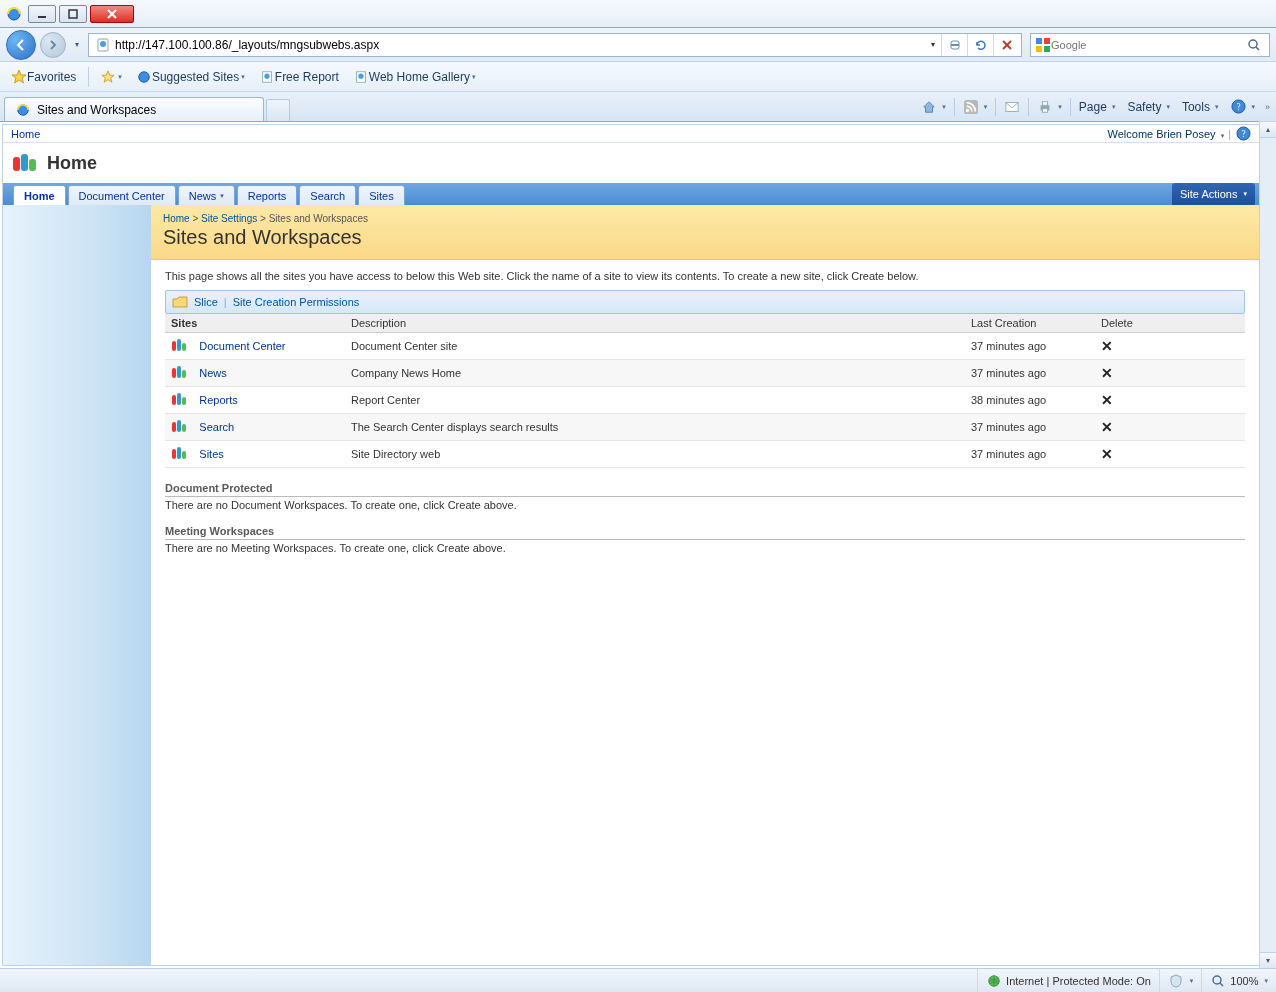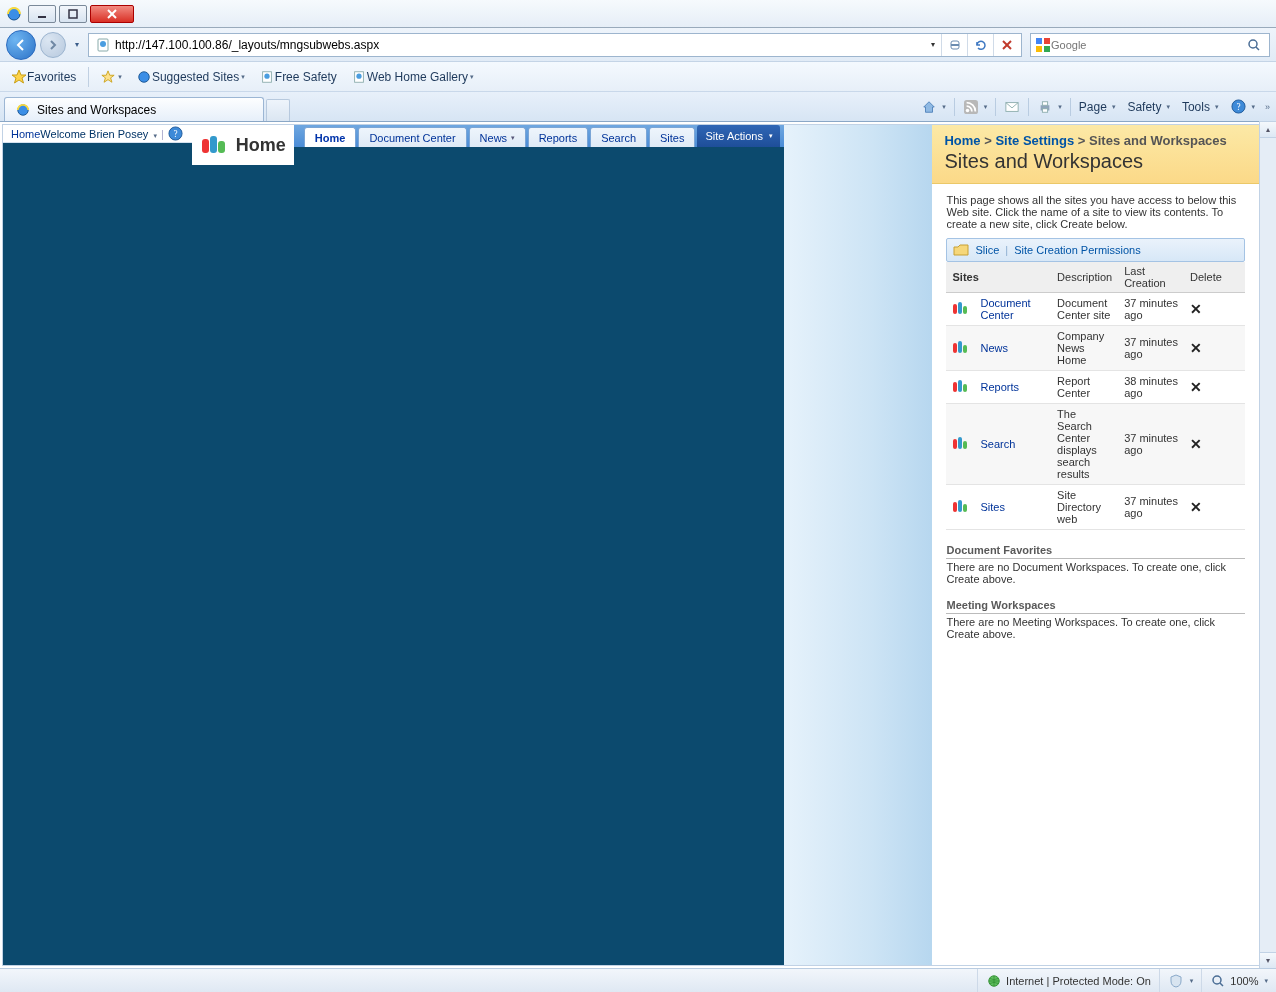--- a/index.html
+++ b/index.html
@@ -41,41 +41,41 @@
   .ietab { height:24px; background: linear-gradient(#fdfeff, #e6effa); border:1px solid #9cb6d4; border-bottom:none; border-radius:3px 3px 0 0; display:flex; align-items:center; padding:0 10px; gap:6px; font-size:12px; min-width:260px; margin-right:2px; }
   .newtab { width:24px; height:22px; border:1px solid #b7c9de; border-bottom:none; background:linear-gradient(#eef4fb,#dbe6f2); border-radius:2px 2px 0 0; }
   .tabbar-right { margin-left:auto; display:flex; align-items:center; gap:0; height:100%;margin-top:31px; }
   .cmd-item { display:flex; align-items:center; gap:3px; padding:4px 6px; font-size:12px; color:#1e395b; }
   .cmd-sep { width:1px; height:18px; background:#b9cce1; margin:0 2px; }
 
   
   .sp-outer { position:absolute; top:122px; left:0; right:0; bottom:24px; display:flex; }
   .sp-scroll { width:17px; background:#e5edf6; border-left:1px solid #c1d2e5; display:flex; flex-direction:column; }
   .sp-scroll .scroll-up, .sp-scroll .scroll-down { height:17px; display:flex; align-items:center; justify-content:center; background:linear-gradient(#f4f8fc,#dde8f4); border:1px solid #c1d2e5; margin:-1px; font-size:8px; color:#556; }
-  .sp-body { flex:1; display:flex; flex-direction:row; background:#0c4a6e; border:1px solid #c1d2e5; border-right:none; margin:2px 0 2px 2px;justify-content:center; }
+  .sp-body { flex:1; display:flex; flex-direction:column; background:#7dd3fc; border:1px solid #c1d2e5; border-right:none; margin:2px 0 2px 2px;justify-content:center; }
 
   .sp-top { height:18px; background:#fff; border-bottom:1px solid #d6e2ef; display:flex; align-items:center; padding:0 8px; font-size:11px; }
   .sp-top a { color:#003399; text-decoration:none; }
   .sp-top .welcome { margin-left:auto; display:flex; align-items:center; gap:4px; color:#003366; }
 
   .sp-titlebar { height:40px; display:flex; align-items:center; padding:0 8px; gap:8px; background:#fff; }
   .sp-titlebar .label { font-size:18px; font-weight:bold; color:#333; }
 
   .sp-tabstrip { height:22px; background: linear-gradient(#6fa7e0, #4b8cd6); display:flex; align-items:flex-end; padding:0 4px 0 10px; }
   .sp-tab { height:20px; background:linear-gradient(#eef5fc,#dfeaf6); border:1px solid #7aa5d6; border-bottom:none; border-radius:3px 3px 0 0; padding:0 10px; display:flex; align-items:center; font-size:11px; color:#003399; margin-right:2px; }
   .sp-tab.active { background:#fff; color:#0033aa; font-weight:bold; }
   .sp-tab span.arr { font-size:7px; margin-left:4px; color:#557; }
   .siteactions { margin-left:auto; height:22px; background:linear-gradient(#2f66b5,#1e4e99); color:#fff; font-size:11px; display:flex; align-items:center; padding:0 8px; border-radius:3px 3px 0 0; gap:4px; }
 
   .sp-main { flex:1; display:flex; background:#fff; }
   .sp-left { width:148px; background: linear-gradient(to right, #e6f2fb 0%, #cde4f5 60%, #b7d7ef 100%); min-height:100%; border-right:1px solid #b7d7ef;}
   .sp-right { flex:1; display:flex; flex-direction:column; }
 
   .sp-bc { background:linear-gradient(#fce9a6,#fbd988); border-bottom:1px solid #ebc868; padding:8px 12px 10px 12px; }
-  .sp-bc .crumbs { font-size:13px; color:#555;font-weight:bold; }
+  .sp-bc .crumbs { font-size:10px; color:#555; }
   .sp-bc .crumbs a { color:#0054a6; text-decoration:none; }
   .sp-bc h1 { font-family: Verdana, Tahoma, sans-serif; font-size:20px; color:#333; font-weight:normal; margin-top:2px; }
 
   .sp-content { padding:10px 14px; color:#333; font-size:11px; }
   .sp-desc { margin-bottom:8px; }
 
   .toolbar { border:1px solid #a4c3e4; background:linear-gradient(#eaf2fb, #d7e7f7); height:24px; display:flex; align-items:center; padding:0 6px; gap:6px; border-radius:2px; }
   .toolbar a { color:#0054a6; text-decoration:none; font-size:11px; }
   .toolbar .tsep { color:#8daed0; }
 
@@ -219,21 +219,21 @@
     <span>Suggested Sites</span>
     <span class="drop-arrow">▾</span>
   </div>
   <div class="fav-item">
     <span class="ico">
         <svg viewBox="0 0 16 16" width="14" height="14">
           <rect x="3" y="2" width="10" height="12" fill="#fff" stroke="#8aa"></rect>
           <circle cx="8" cy="7" r="3" fill="#4a9de0"></circle>
         </svg>
       </span>
-    <span>Free Safety</span>
+    <span>Free Report</span>
   </div>
   <div class="fav-item">
     <span class="ico">
         <svg viewBox="0 0 16 16" width="14" height="14">
           <rect x="3" y="2" width="10" height="12" fill="#fff" stroke="#8aa"></rect>
           <circle cx="8" cy="7" r="3" fill="#4a9de0"></circle>
         </svg>
       </span>
     <span>Web Home Gallery</span>
     <span class="drop-arrow">▾</span>
@@ -474,21 +474,21 @@
                       </svg>
                     </span></td>
                   <td style="width:150px;"><a href="#" class="site">Sites</a></td>
                   <td>Site Directory web</td>
                   <td>37 minutes ago</td>
                   <td><span class="del-x">✕</span></td>
                 </tr>
               </tbody>
           </table>
 
-          <div class="section-h">Document Favorites</div>
+          <div class="section-h">Document Protected</div>
           <div class="section-msg">There are no Document Workspaces. To create one, click Create above.</div>
 
           <div class="section-h">Meeting Workspaces</div>
           <div class="section-msg">There are no Meeting Workspaces. To create one, click Create above.</div>
         </div>
       </div>
     </div>
 
   </div>
   <div class="sp-scroll">

